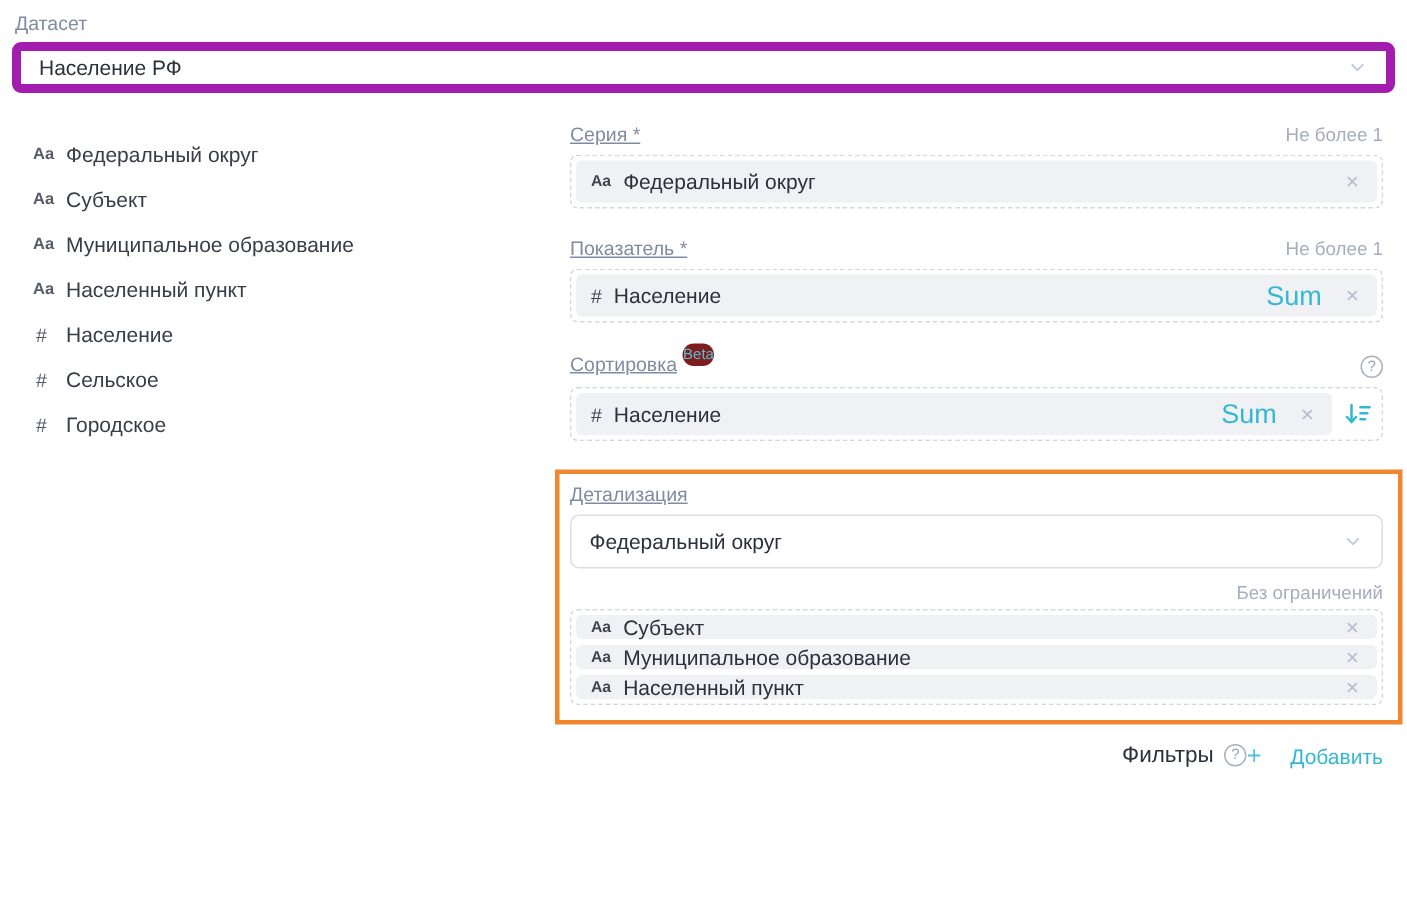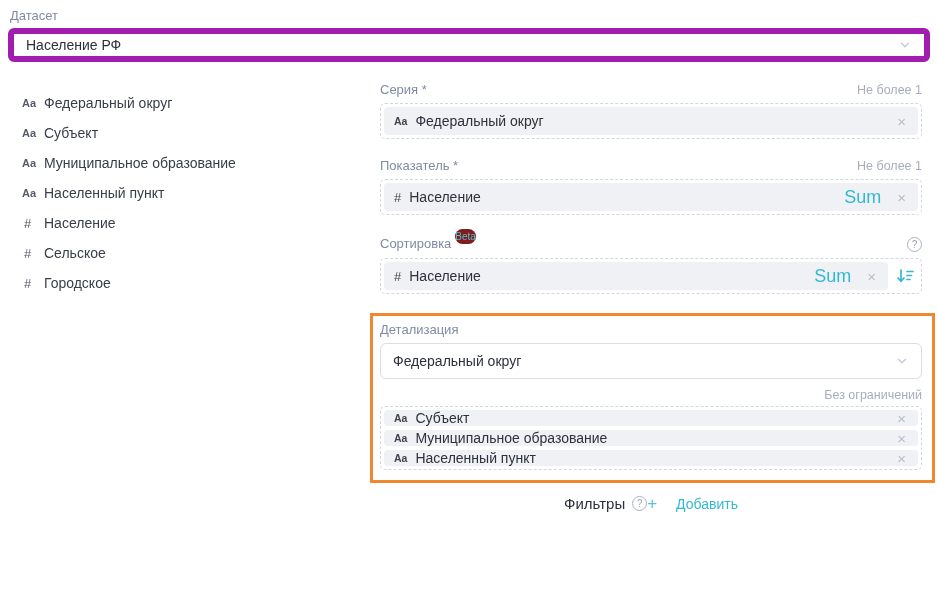--- a/index.html
+++ b/index.html
@@ -24,21 +24,21 @@
 
   
   .field-item { display: flex; align-items: center; height: 30px; cursor: grab; }
   .f-icon { width: 24px; font-size: 11px; font-weight: bold; color: #555b68; text-align: left; padding-left: 2px; }
   .f-icon.num { font-size: 13px; font-weight: normal; padding-left: 4px; }
   .f-label { font-size: 14px; color: #383d48; }
 
   
   .section { margin-bottom: 19px; }
   .sec-head { display: flex; align-items: flex-end; justify-content: space-between; margin-bottom: 6px; }
-  .sec-label { font-size: 13px; color: #808ba3; }
+  .sec-label { font-size: 13px; color: #808ba3; text-decoration: underline; }
   .sec-hint { font-size: 12.5px; color: #a7adbd; }
   .zone {
     border: 1px dashed #d2d6e0; border-radius: 5px; padding: 3px;
     display: flex; align-items: center; gap: 4px;
   }
   .zone.multi { flex-direction: column; align-items: stretch; }
   .chip {
     background: #f0f1f5; border-radius: 4px; height: 28px; flex: 1;
     display: flex; align-items: center; padding: 0 10px; cursor: grab;
   }
@@ -77,21 +77,21 @@
   .inline-select .grow { flex: 1; }
   .detail-hint { text-align: right; font-size: 12.5px; color: #a7adbd; margin: 9px 0 4px 0; }
 
   .num-input {
     width: 100%; height: 36px; border: 1px solid #d9dde7; border-radius: 6px;
     font-family: "Liberation Sans", sans-serif; font-size: 14px; color: #2d313b;
     padding: 0 12px; outline: none;
   }
 
   
-  .filters-row { display: flex; align-items: center; justify-content: center; margin-top: 2px; }
+  .filters-row { display: flex; align-items: center; justify-content: flex-end; margin-top: 2px; }
   .filters-left { display: flex; align-items: center; gap: 7px; }
   .filters-title { font-size: 15px; color: #2d313b; }
   .add-link { display: flex; align-items: center; gap: 19px; color: #33b8d4; font-size: 14px; cursor: pointer; }
   .plus-icon { font-size: 17px; font-weight: normal; color: #55c2da; line-height: 1; }
   .plus-icon::before { content: "+"; }
 </style>
 </head>
 <body>
 
 <div class="page">

